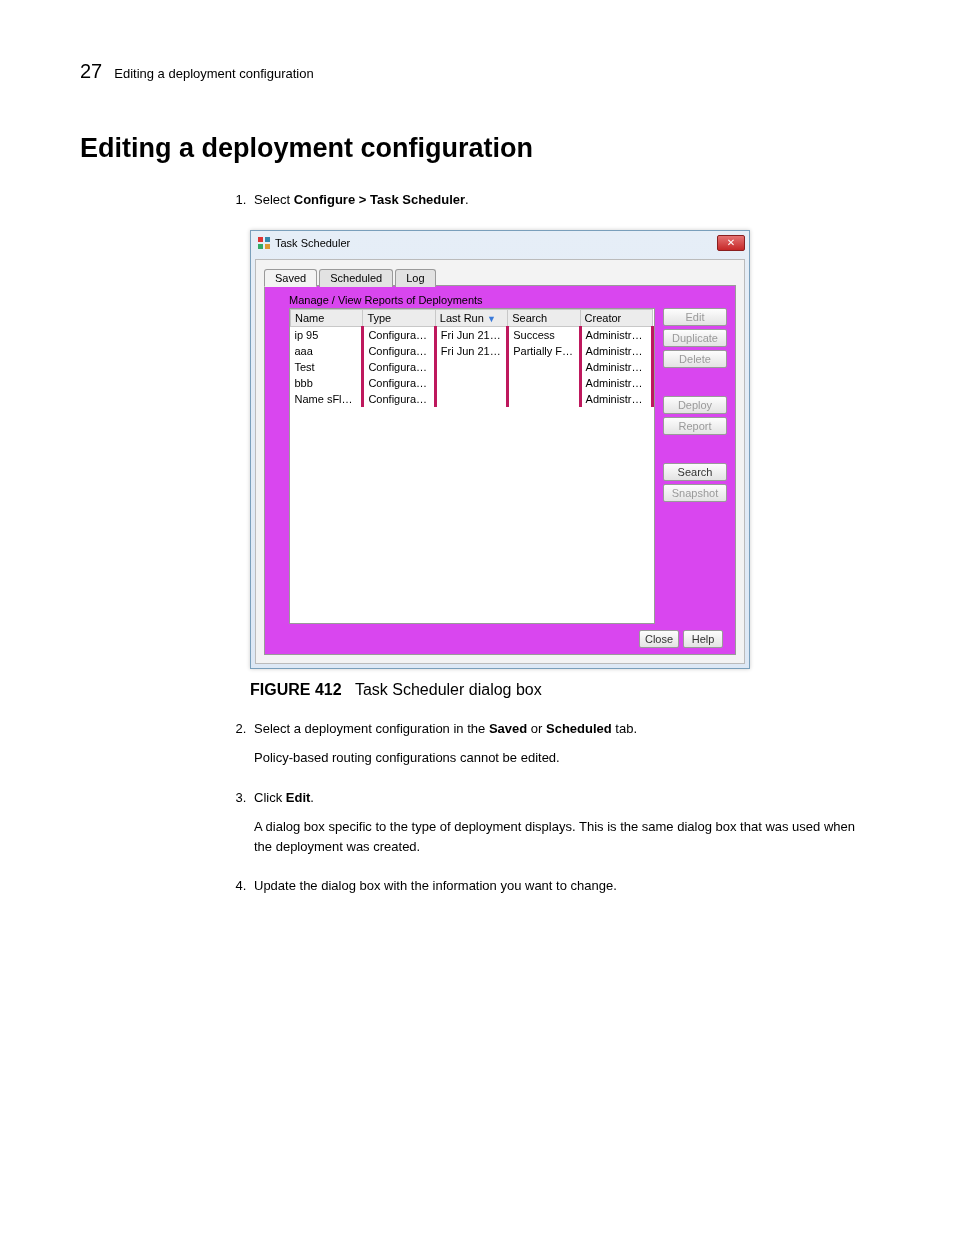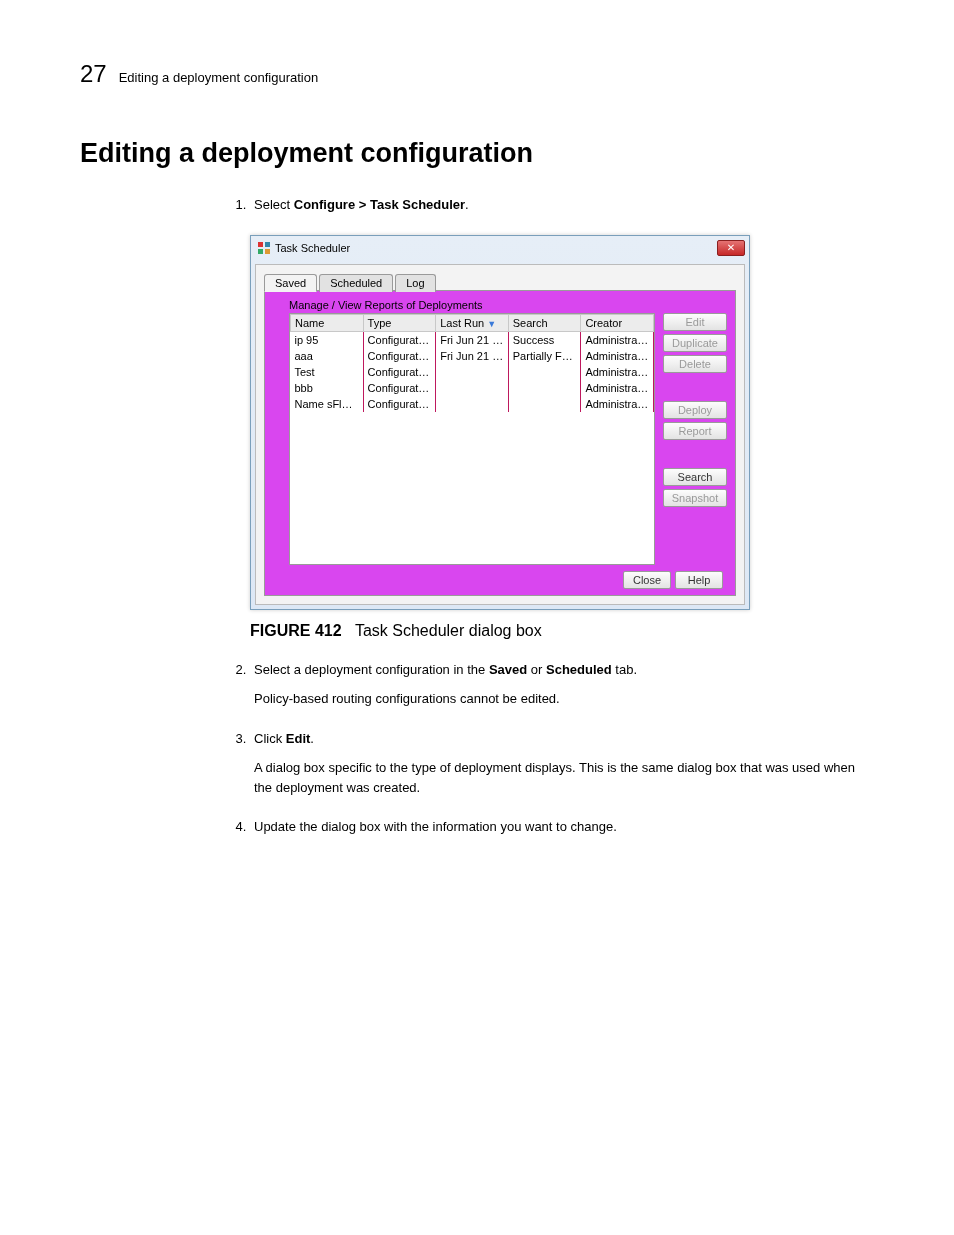--- a/index.html
+++ b/index.html
@@ -13,21 +13,21 @@
     position: relative;
     padding: 60px 80px 40px 80px;
   }
   .header-line {
     display: flex;
     align-items: baseline;
     gap: 12px;
     margin-bottom: 50px;
   }
   .chapter-number {
-    font-size: 24px;
+    font-size: 20px;
     font-weight: 400;
   }
   .header-text {
     font-size: 13px;
   }
   h1.section-title {
     font-family: Arial, Helvetica, sans-serif;
     font-size: 27px;
     font-weight: bold;
     margin-bottom: 26px;
@@ -130,38 +130,38 @@
   }
   .panel-content {
     display: flex;
     gap: 8px;
     align-items: flex-start;
   }
   .table-wrap {
     flex: 1;
     background: #fff;
     border: 1px solid #999;
-    height: 252px;
+    height: 316px;
     overflow: hidden;
   }
   table.grid {
     width: 100%;
     border-collapse: collapse;
     font-size: 11px;
   }
   table.grid th {
     background: #ececec;
     border: 1px solid #c8c8c8;
     text-align: left;
     font-weight: normal;
     padding: 2px 4px;
     white-space: nowrap;
   }
   table.grid td {
-    border-right: 1px solid #be185d;
+    border-right: 3px solid #be185d;
     padding: 2px 4px;
     white-space: nowrap;
     overflow: hidden;
     text-overflow: ellipsis;
     max-width: 70px;
   }
   .sort-arrow { color:#3a7ad9; font-size:9px; }
   .side-buttons {
     width: 64px;
     display: flex;
@@ -178,21 +178,21 @@
     text-align: center;
     color: #333;
   }
   .btn.disabled { color: #9a9a9a; }
   .dialog-footer {
     display:flex;
     justify-content:flex-end;
     gap: 4px;
     padding: 6px 4px 2px 4px;
   }
-  .dialog-footer .btn { width: 48px; }
+  .dialog-footer .btn { width: 40px; }
 </style>
 </head>
 <body>
 
 <div class="header-line">
   <span class="chapter-number">27</span>
   <span class="header-text">Editing a deployment configuration</span>
 </div>
 
 <h1 class="section-title">Editing a deployment configuration</h1>

